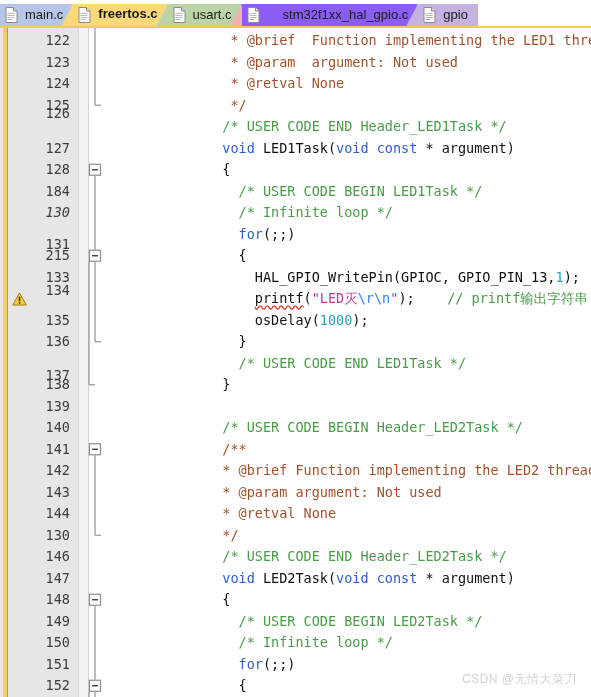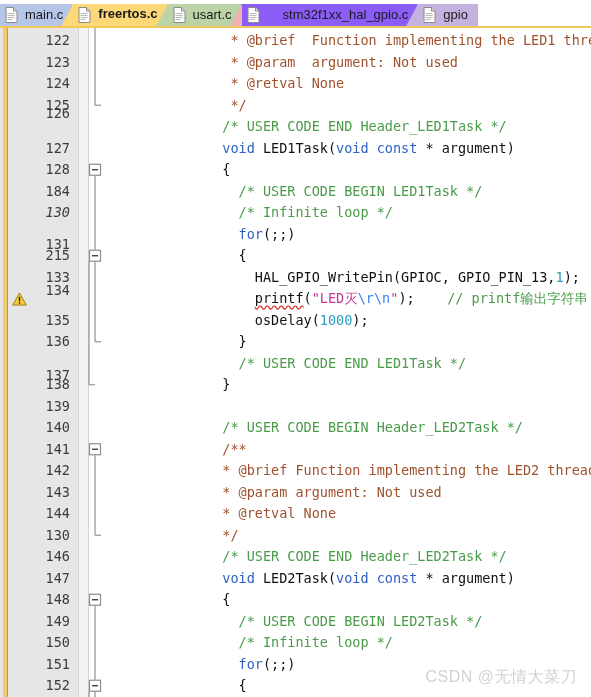--- a/index.html
+++ b/index.html
@@ -120,21 +120,21 @@
   .warnicon{
     position:absolute;left:12px;width:15px;height:14px;
   }
 
   
   .foldsvg{position:absolute;left:0;top:0;}
 
   .watermark{
     position:absolute;right:14px;bottom:9px;
     font-family:"Liberation Sans","DejaVu Sans",sans-serif;
-    font-size:16px;color:#d2d2d2;
+    font-size:12px;color:#d2d2d2;
     letter-spacing:0.5px;
     white-space:nowrap;
     pointer-events:none;
   }
 </style>
 </head>
 <body>
 
 <div id="app">
 

